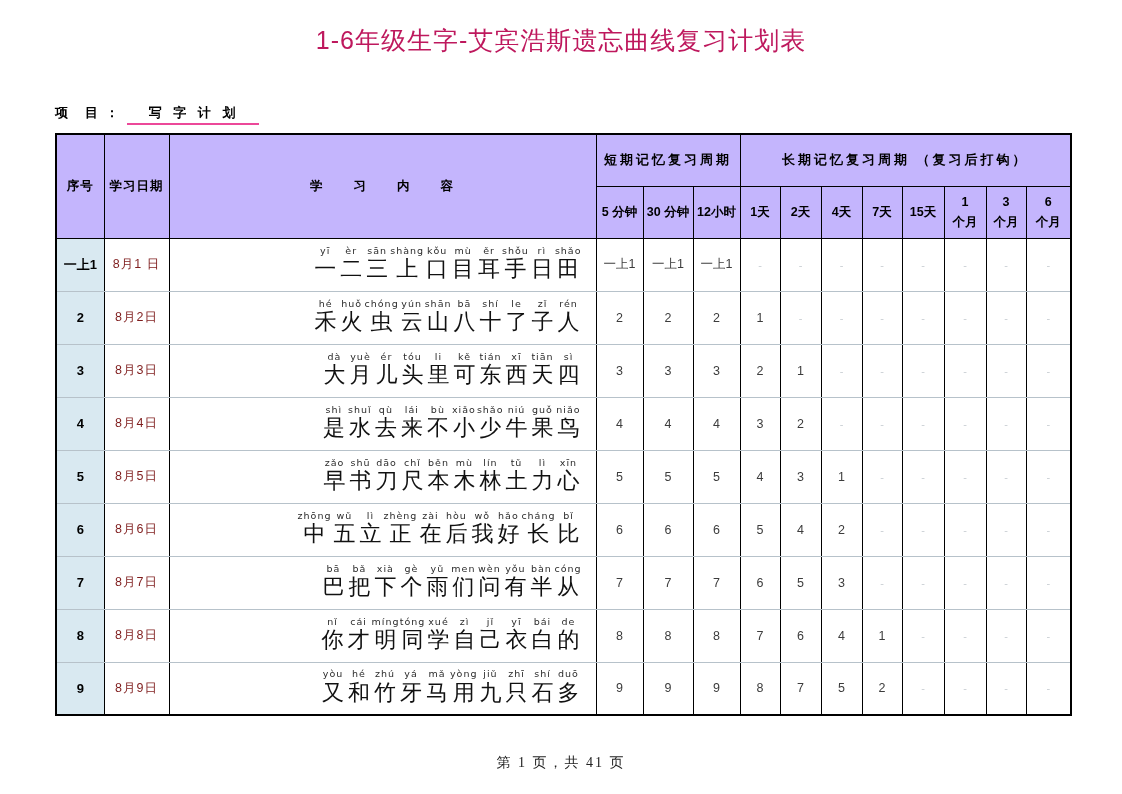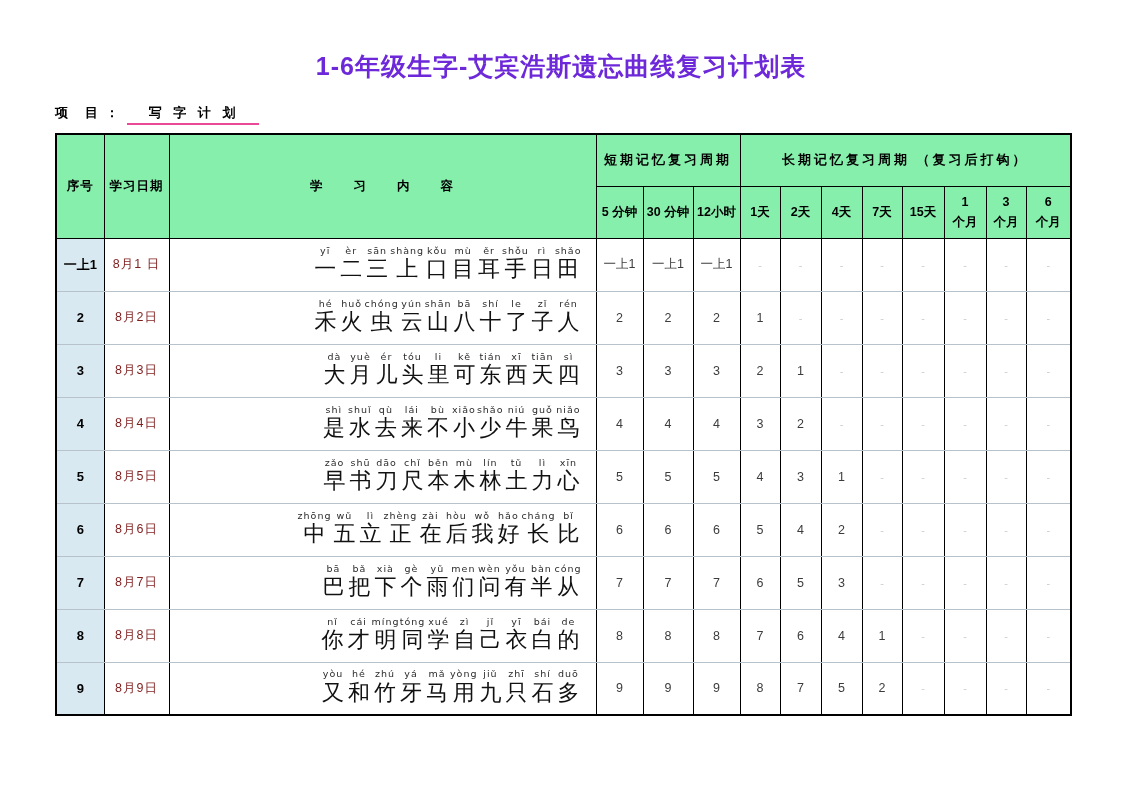--- a/index.html
+++ b/index.html
@@ -9,24 +9,24 @@
     font-family: "Liberation Sans", sans-serif;
     color: #000;
     position: relative;
     overflow: hidden;
   }
   .page { width: 1122px; height: 794px; position: relative; }
 
   .doc-title {
     text-align: center;
     font-size: 25px;
-    font-weight: bold;
+    font-weight: normal;
     letter-spacing: 1px;
-    padding-top: 50px;
-    color: #6d28d9;
+    padding-top: 24px;
+    color: #be185d;
   }
 
   .project-line {
     position: absolute;
     left: 55px; top: 104px;
     font-size: 13px;
     font-weight: bold;
     letter-spacing: 2px;
   }
   .project-value {
@@ -45,21 +45,21 @@
     width: 1015px;
   }
   table.plan { border: 2px solid #000; }
 
   thead th {
     border: 1.5px solid #000;
     font-size: 12.5px;
     font-weight: bold;
     text-align: center;
     vertical-align: middle;
-    background: #86efac;
+    background: #c4b5fd;
     white-space: pre-line;
     line-height: 1.6;
   }
   thead tr.group-row th { height: 52px; }
   thead tr.sub-row th { height: 52px; }
   th.group-label { letter-spacing: 3px; font-size: 13px; }
   th.merged-col { letter-spacing: 1px; }
   th.content-head { letter-spacing: 2px; }
 
   tbody td {
@@ -705,13 +705,14 @@
           <td class="val">5</td>
           <td class="val">2</td>
           <td class="val empty">-</td>
           <td class="val empty">-</td>
           <td class="val empty">-</td>
           <td class="val empty">-</td>
         </tr>
       </tbody>
   </table>
 
+  <div class="footer">第 1 页，共 41 页</div>
 </div>
 
 </body></html>

